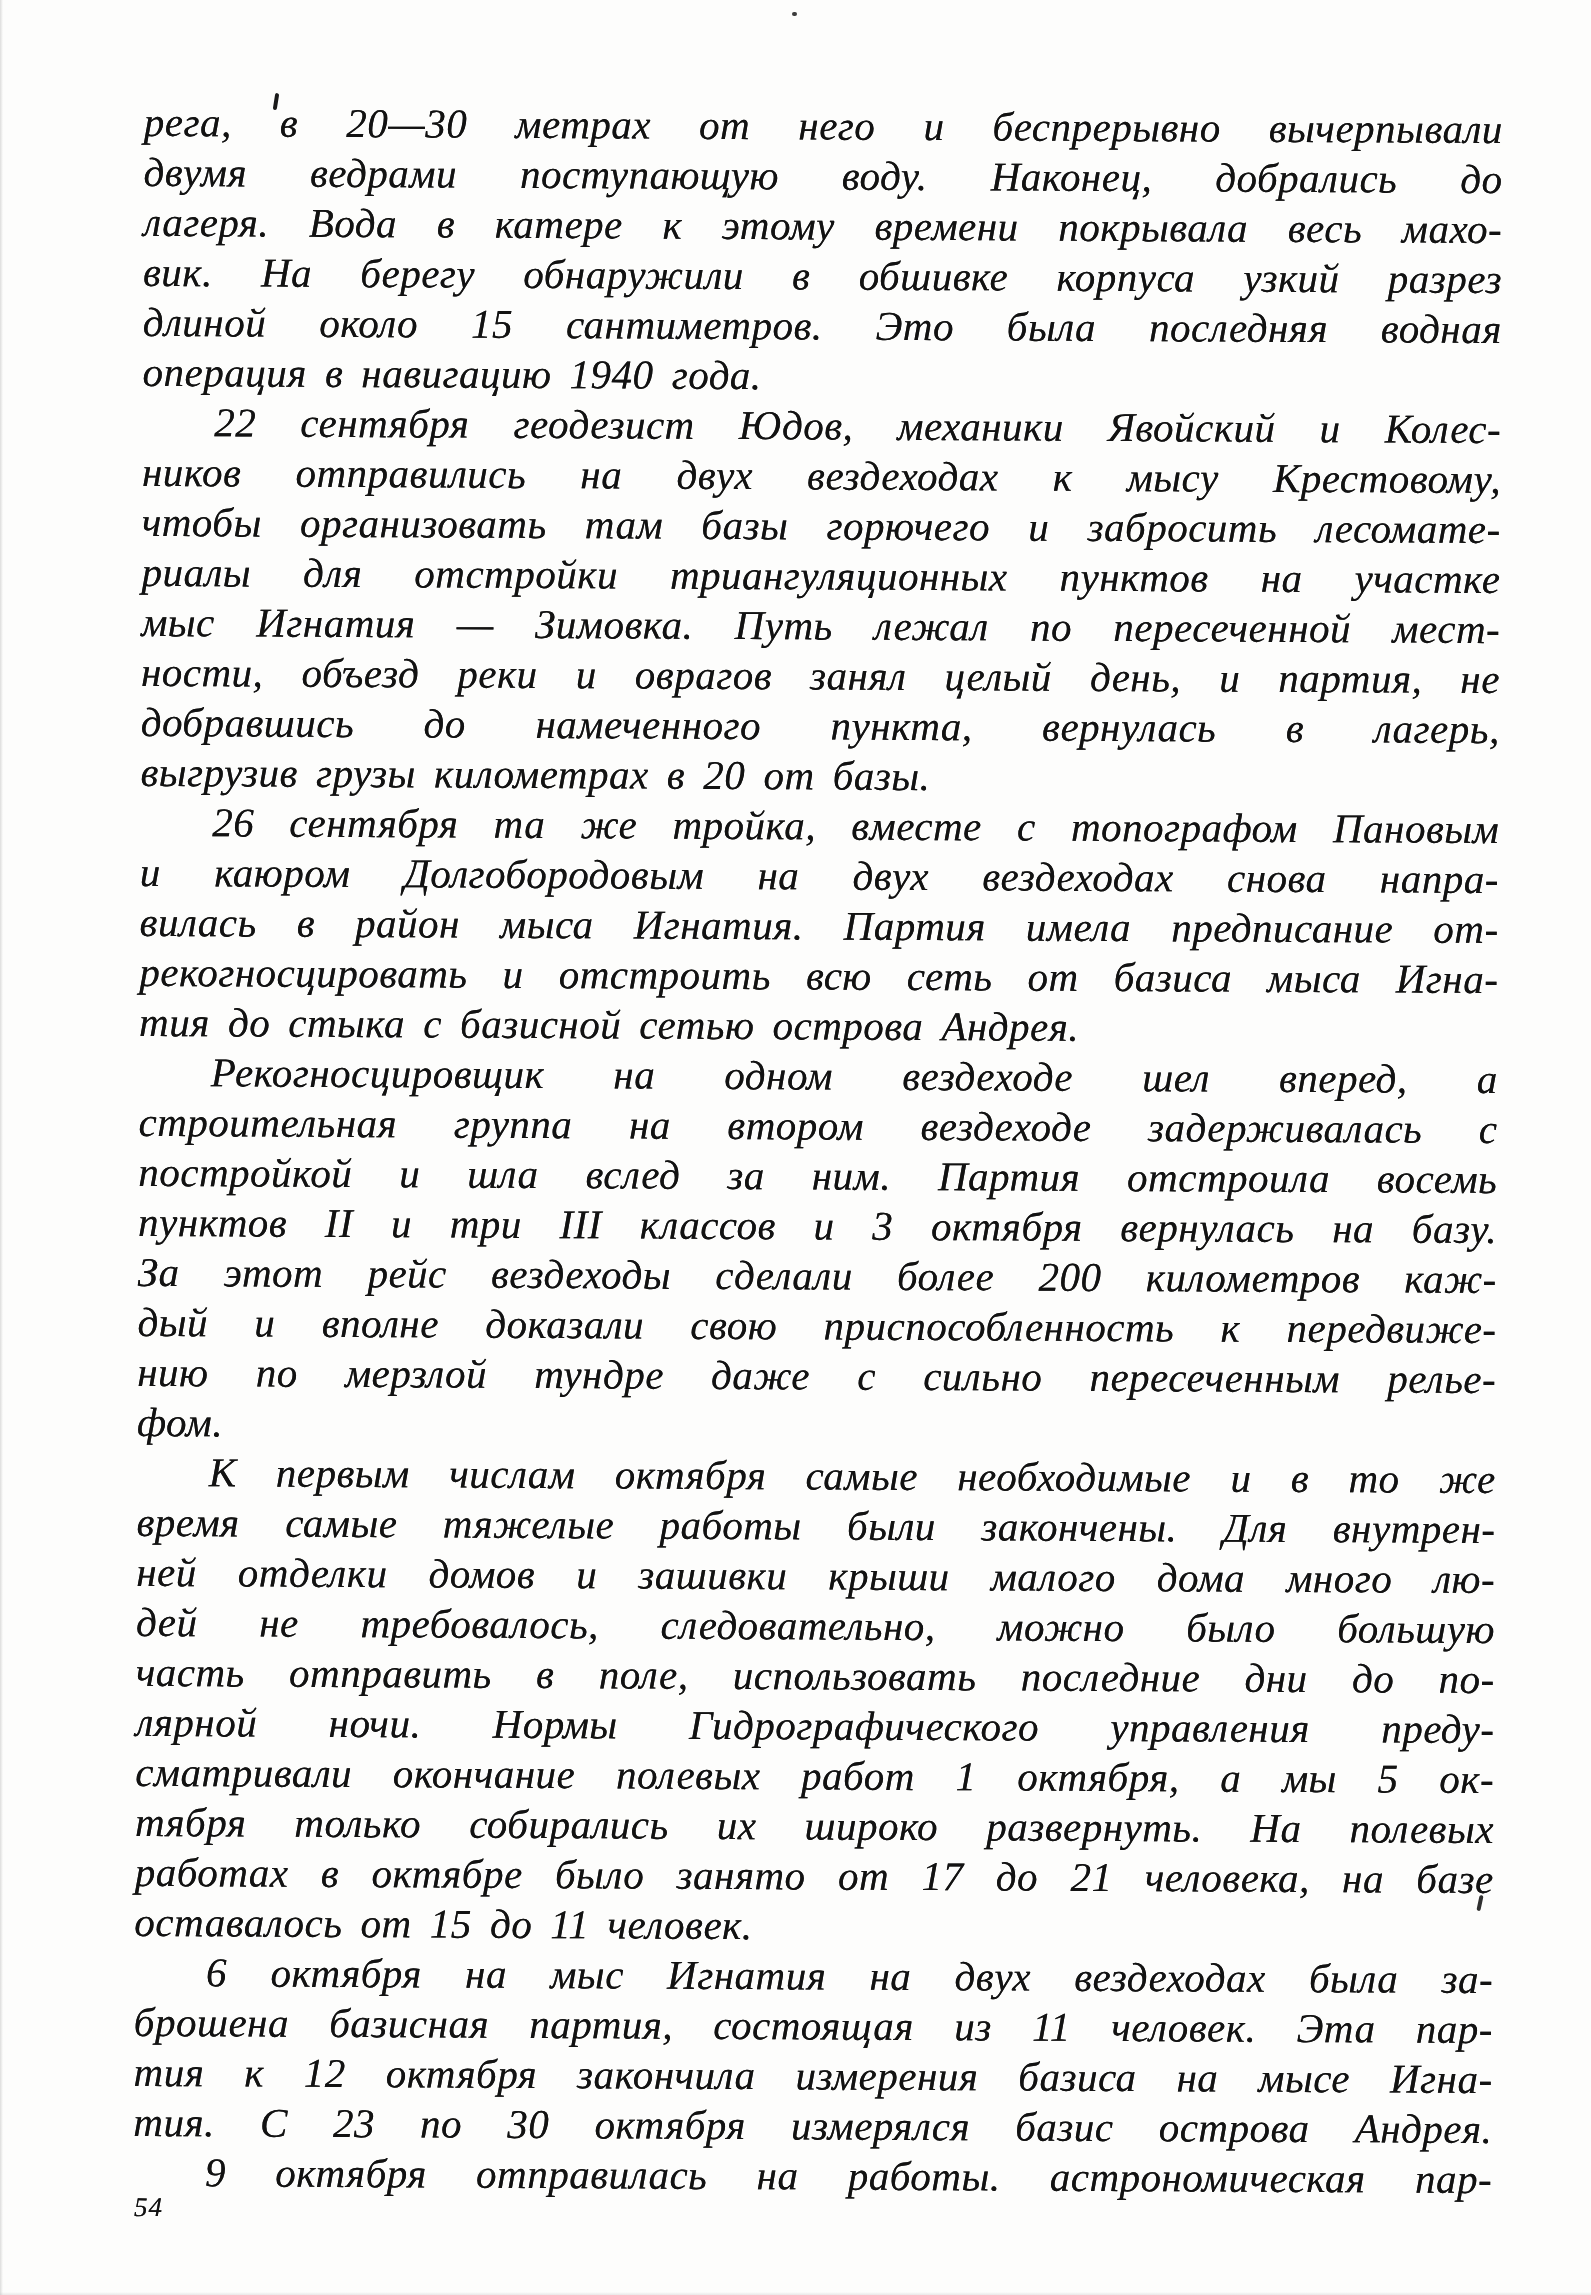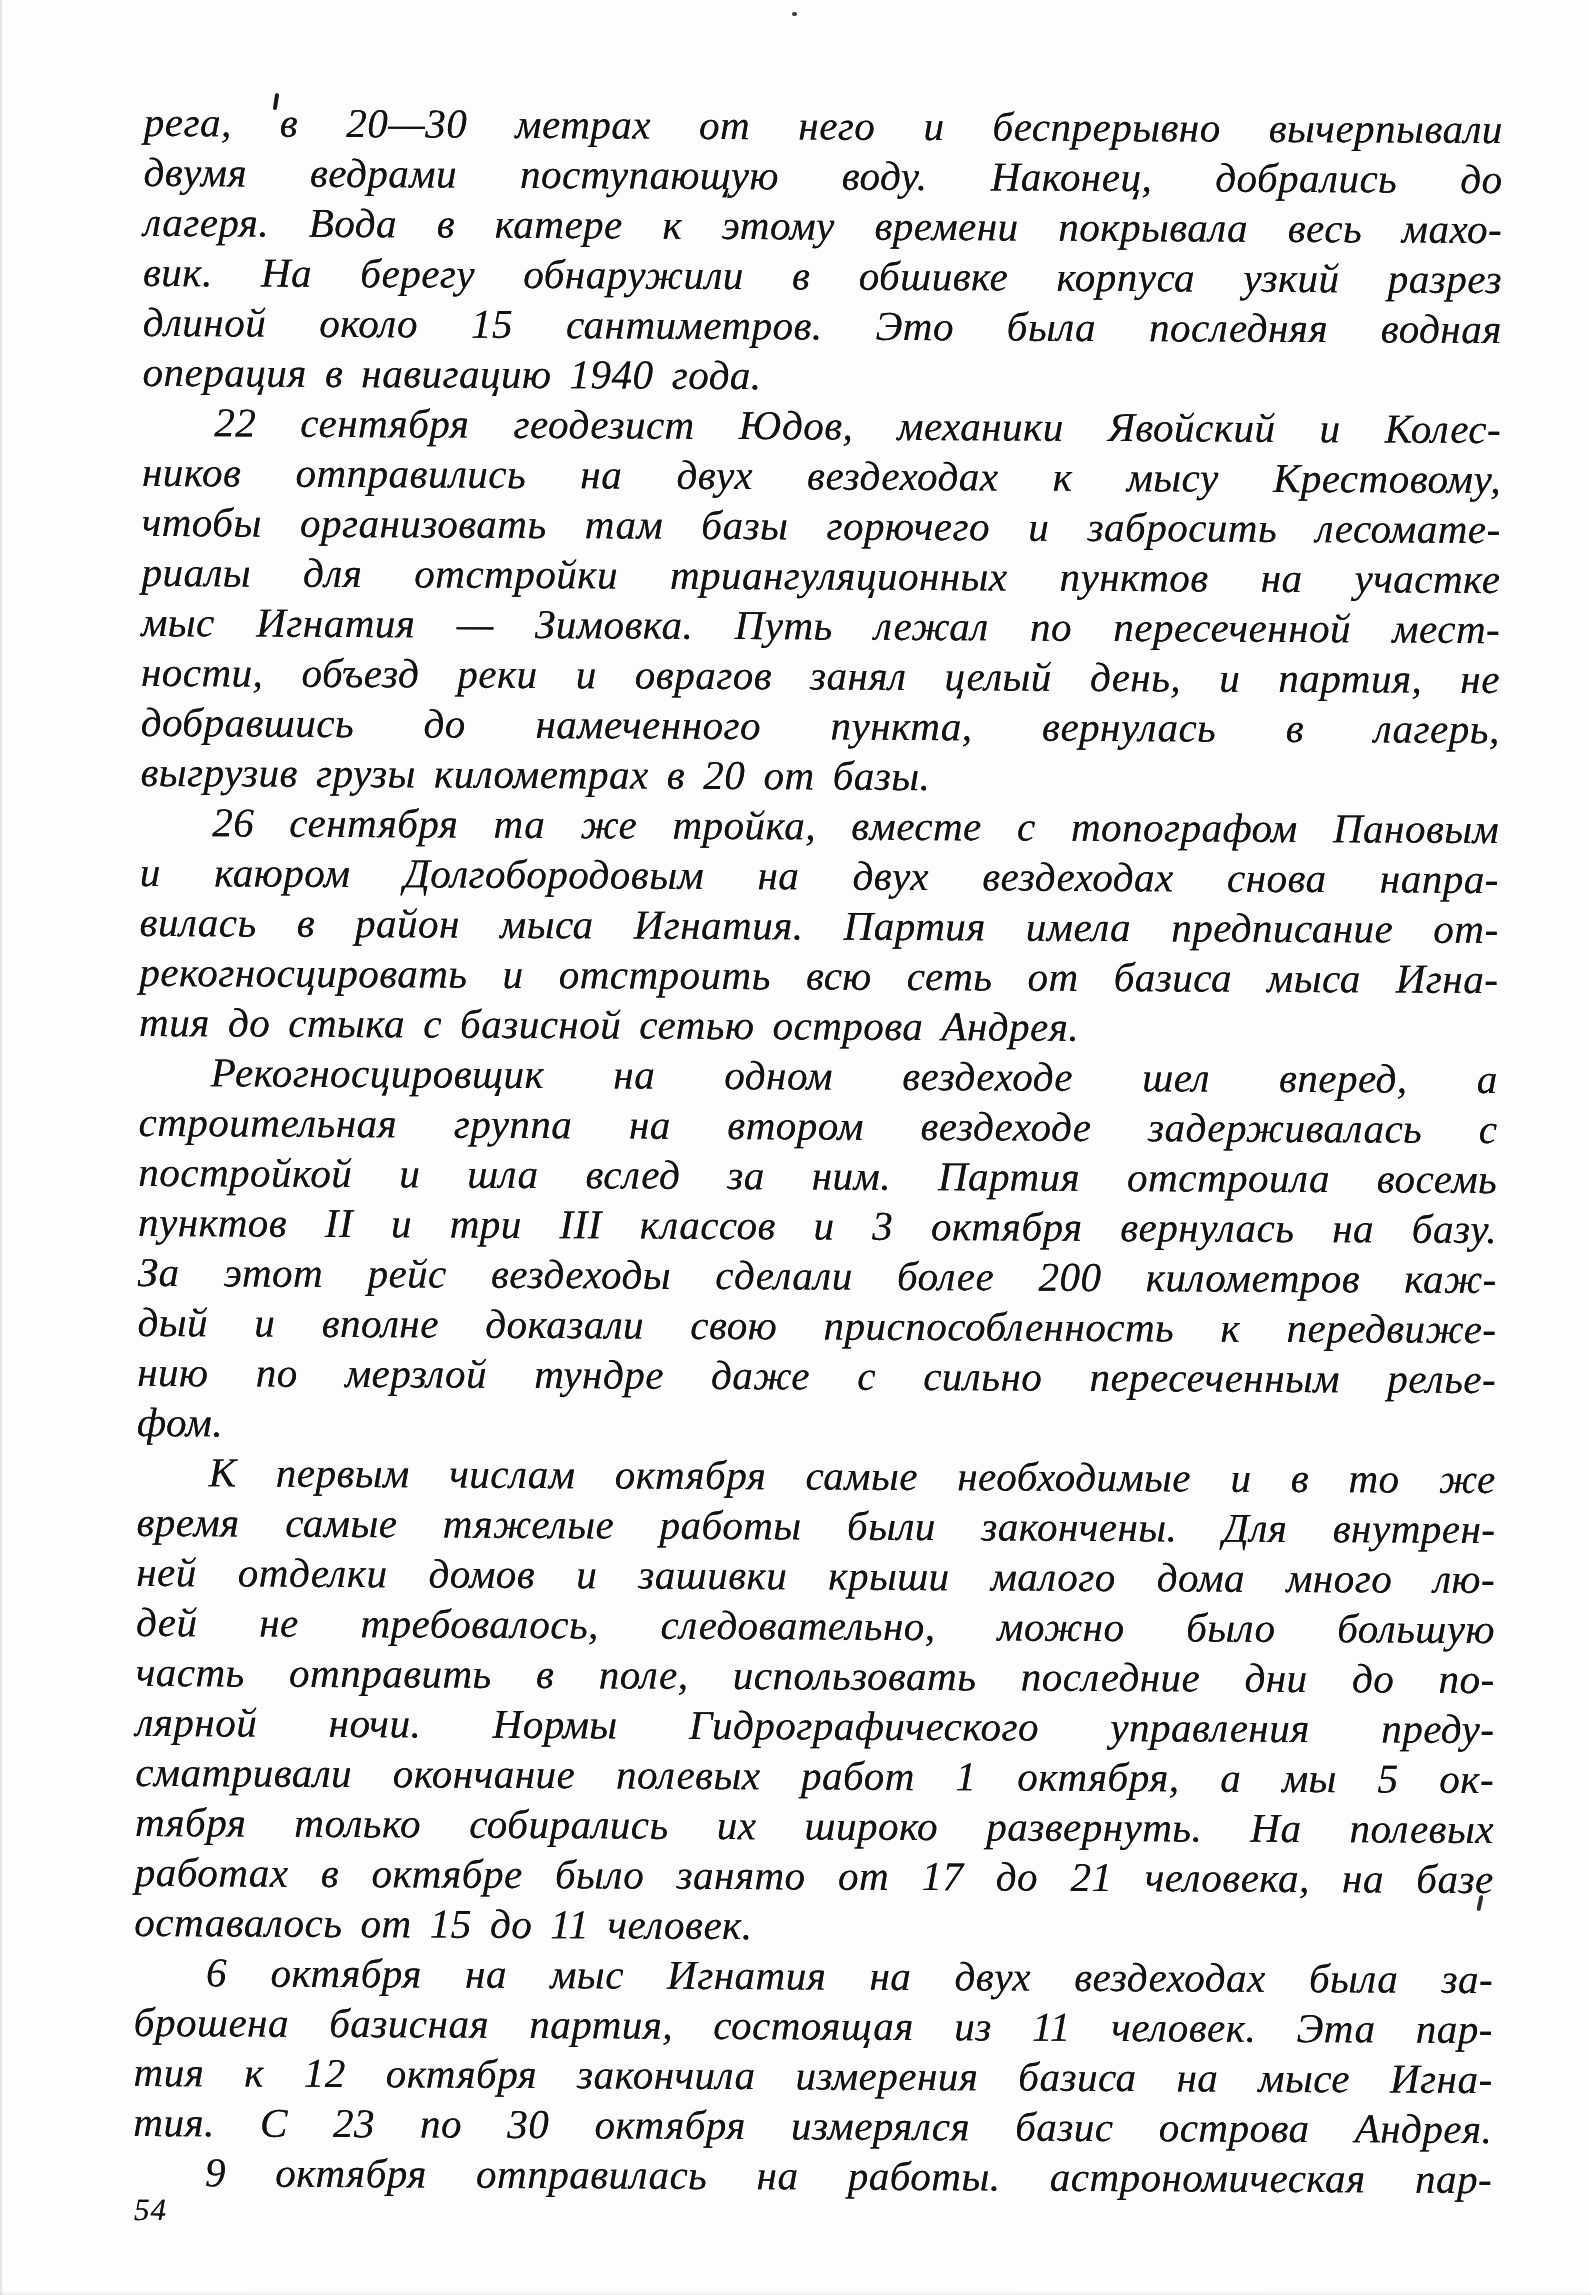--- a/index.html
+++ b/index.html
@@ -40,21 +40,21 @@
   .line.last {
     text-align-last: left;
   }
   .line.indent {
     text-indent: 72px;
   }
   .page-number {
     position: absolute;
     left: 1.1px;
     top: 2095px;
-    font-size: 31px;
+    font-size: 27px;
     letter-spacing: 1.1px;
     text-shadow: 0 0 0.5px rgba(12,12,12,0.85);
   }
   .speck {
     position: absolute;
     background: #1a1a1a;
   }
   .speck.s1 {              
     left: 274px;
     top: 93px;

